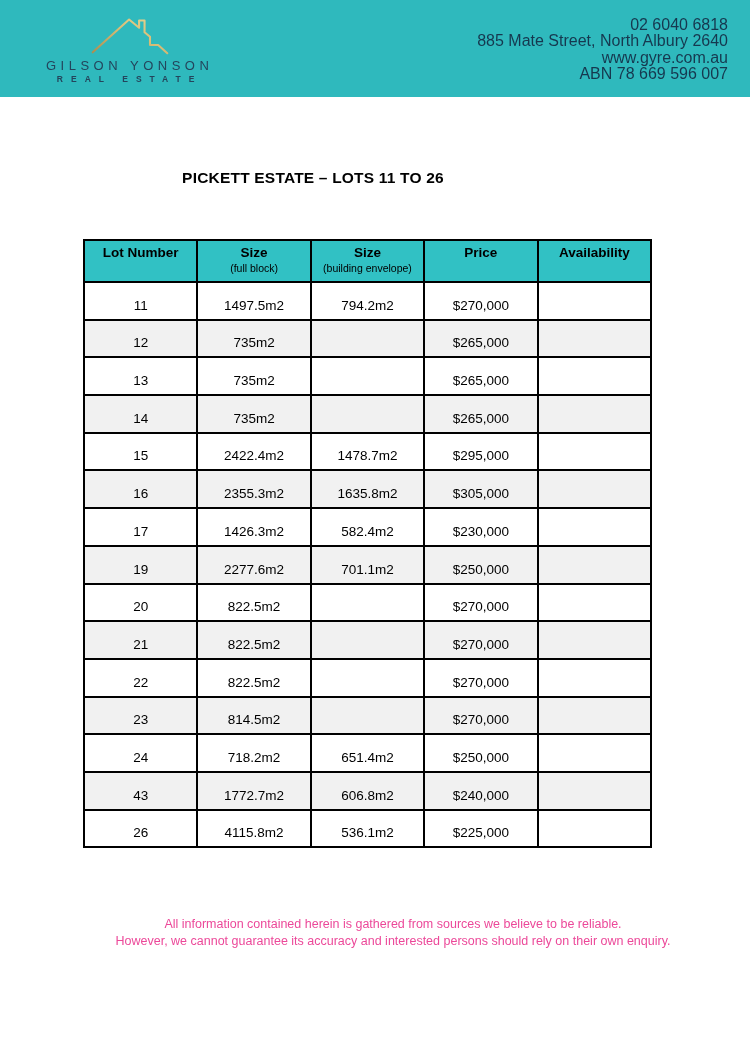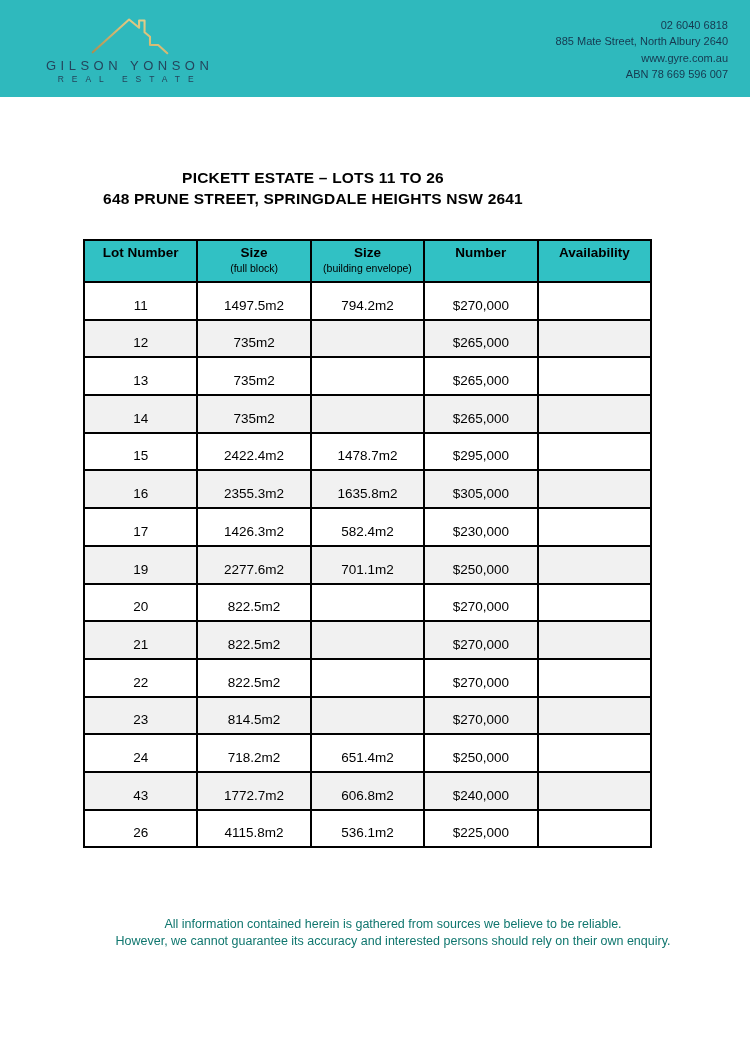--- a/index.html
+++ b/index.html
@@ -8,43 +8,43 @@
   .page { position:relative; width:750px; height:1061px; overflow:hidden; }
 
   
   .banner { position:absolute; top:0; left:0; width:750px; height:97px;
     background:#2fb9bd; display:flex; justify-content:space-between; align-items:center;
     padding:0 22px 0 46px; }
   .logo { display:flex; flex-direction:column; align-items:center; margin-top:2px; }
   .logo svg { width:88px; height:40px; display:block; }
   .logo-name { margin-top:3px; font-size:13px; font-weight:500; letter-spacing:4.5px;
     color:#24455c; white-space:nowrap; }
-  .logo-tagline { margin-top:1px; font-size:8.5px; font-weight:400; letter-spacing:8px;
+  .logo-tagline { margin-top:1px; font-size:8.5px; font-weight:700; letter-spacing:8px;
     color:#24455c; white-space:nowrap;text-align:right; }
-  .contact { text-align:right; color:#16384f; font-size:11px; line-height:16.5px;
+  .contact { text-align:right; color:#16384f; font-size:16px; line-height:16.5px;
     margin-top:2px; }
 
   
   .doc-title { position:absolute; top:167px; left:0; width:626px; text-align:center;
     font-size:15.5px; font-weight:bold; line-height:21px; letter-spacing:0.2px; }
 
   
   table.lot-table { position:absolute; top:239px; left:83px; width:569px;
     border-collapse:collapse; table-layout:fixed; border:2px solid #0f766e; }
   .lot-table th { background:#31c1c4; border:2px solid #000; height:42px;
     vertical-align:top; padding-top:4px; font-size:13.5px; font-weight:bold;
     text-align:center; line-height:15px; }
   .lot-table th .sub { display:block; font-size:10.5px; font-weight:normal; margin-top:1px; }
   .lot-table td { border:2px solid #000; height:37.7px; text-align:center;
     vertical-align:bottom; padding-bottom:6px; font-size:13.5px; background:#fff; }
   .lot-table tbody tr:nth-child(even) td { background:#f1f1f1; }
 
   
   .disclaimer { position:absolute; top:916px; left:0; width:750px; text-align:center;
-    font-size:12.5px; line-height:16.5px; color:#0f766e;padding-left:36px; }
+    font-size:12.5px; line-height:16.5px; color:#ec4899;padding-left:36px; }
 </style>
 </head>
 <body>
 
 <div class="page">
 
   <div class="banner">
     <div class="logo">
       <svg viewBox="0 0 88 44">
         <defs>
@@ -62,39 +62,38 @@
     <div class="contact">
       <div>02 6040 6818</div>
       <div>885 Mate Street, North Albury 2640</div>
       <div>www.gyre.com.au</div>
       <div>ABN 78 669 596 007</div>
     </div>
   </div>
 
   <div class="doc-title">
     <div>PICKETT ESTATE – LOTS 11 TO 26</div>
-    <div>648 PRUNE STREET, SPRINGDALE HEIGHTS NSW 2641</div>
   </div>
 
   <table class="lot-table">
     <thead>
       <tr>
         <th>
           <span>Lot Number</span>
         </th>
         <th>
           <span>Size</span>
           <span class="sub">(full block)</span>
         </th>
         <th>
           <span>Size</span>
           <span class="sub">(building envelope)</span>
         </th>
         <th>
-          <span>Number</span>
+          <span>Price</span>
         </th>
         <th>
           <span>Availability</span>
         </th>
       </tr>
     </thead>
     <tbody id="lot-rows">
         <tr>
           <td>11</td>
           <td>1497.5m2</td>

